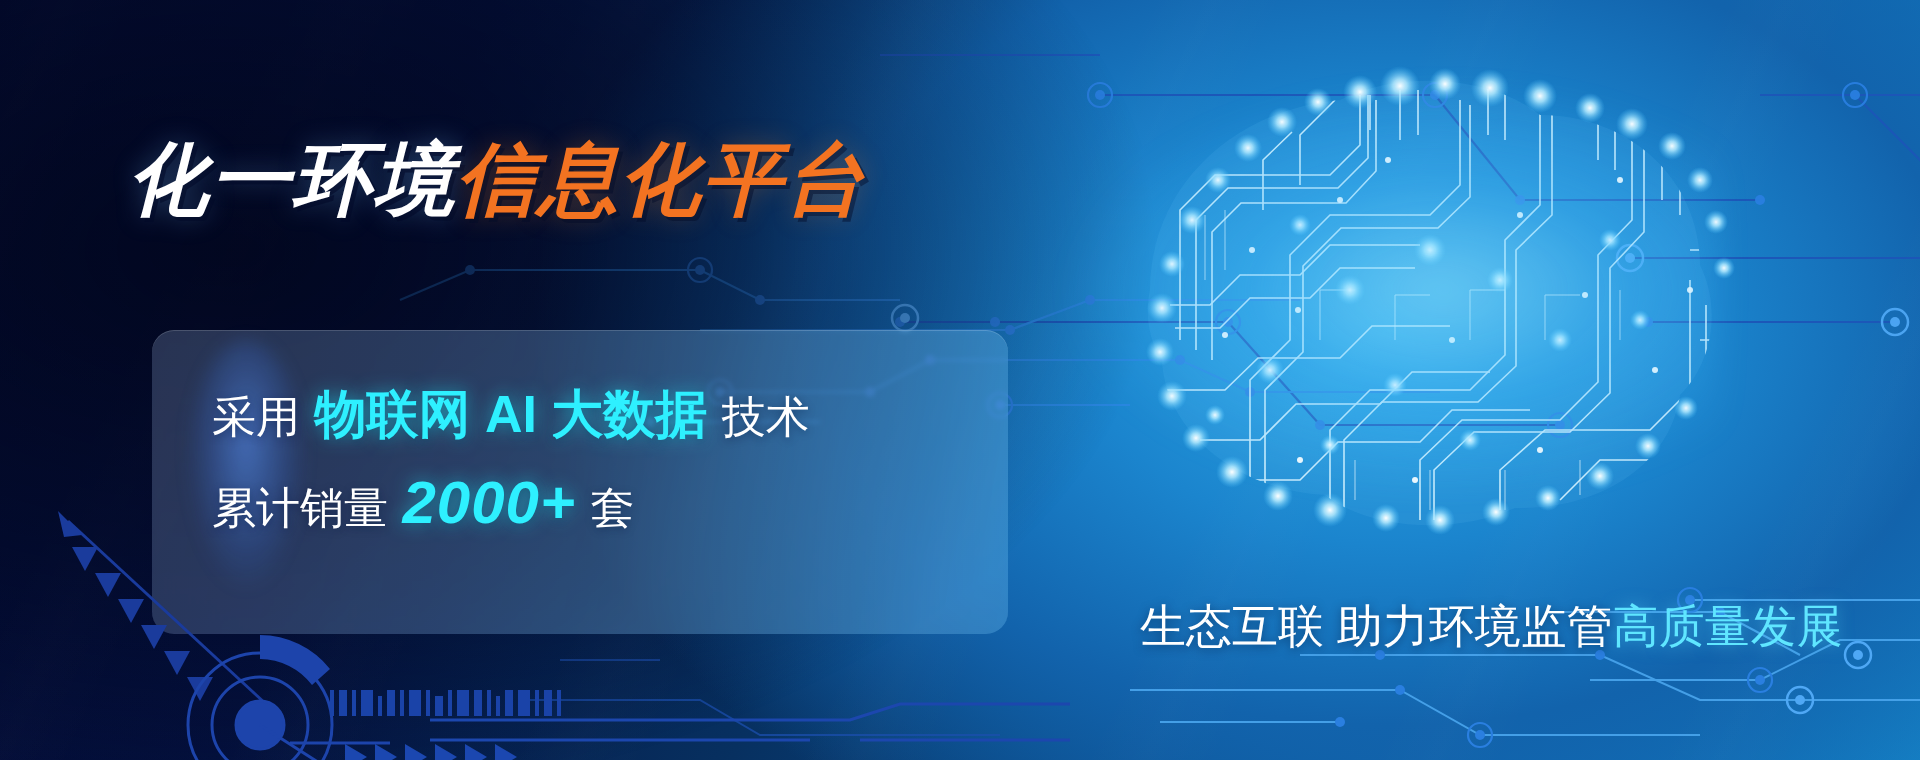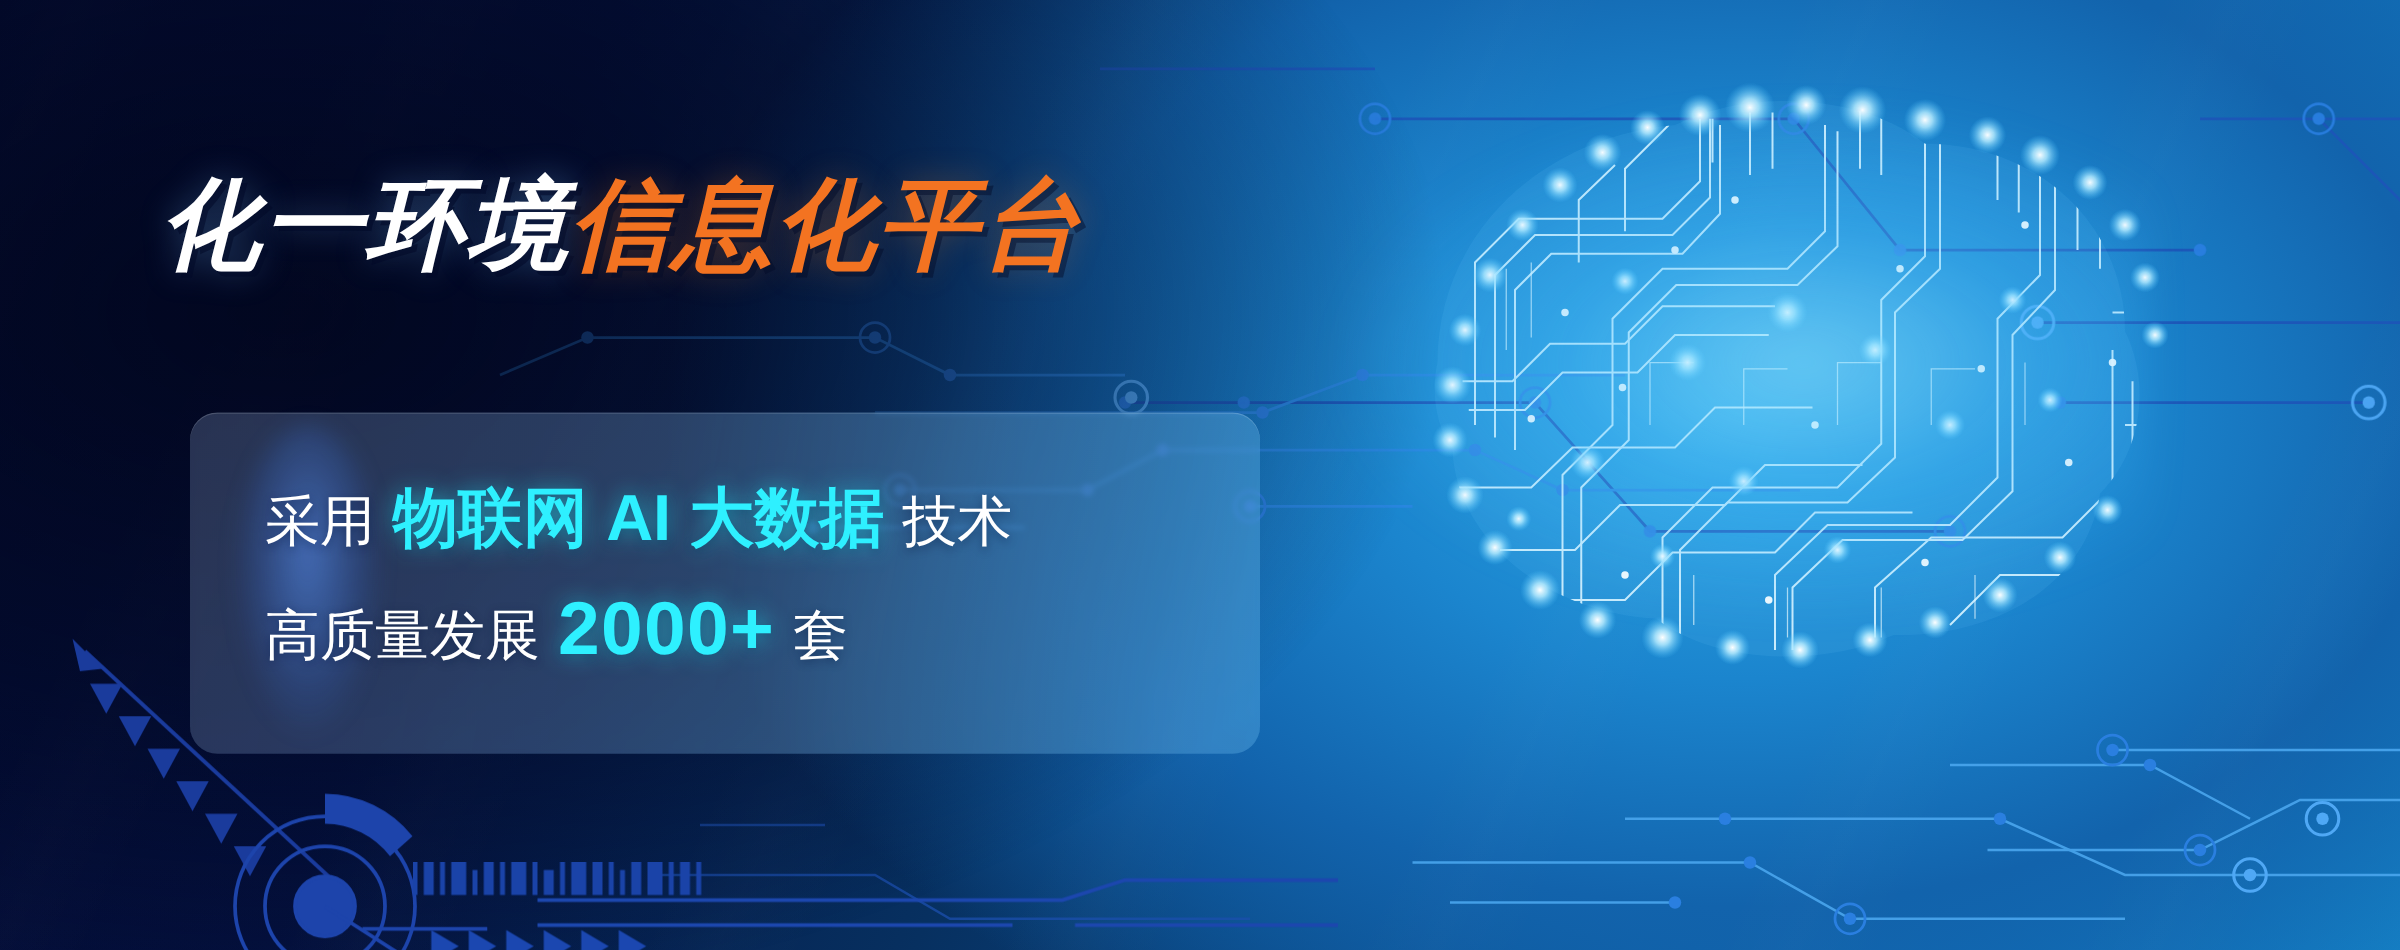--- a/index.html
+++ b/index.html
@@ -69,21 +69,21 @@
   }
   .headline .o {
     color: #f37321;
     text-shadow: 4px 4px 0 rgba(2,10,40,0.45), 0 0 26px rgba(255,140,40,0.30);
   }
 
   
   .card {
     position: absolute;
     left: 152px; top: 330px;
-    width: 856px; height: 273px;
+    width: 856px; height: 304px;
     border-radius: 22px;
     background: linear-gradient(100deg,
         rgba(150,175,215,0.26) 0%,
         rgba(130,175,225,0.30) 35%,
         rgba(120,190,240,0.34) 70%,
         rgba(120,200,248,0.30) 100%);
     box-shadow: inset 0 1px 0 rgba(255,255,255,0.16);
     backdrop-filter: blur(2px);
   }
   .card-glowspot {
@@ -105,20 +105,21 @@
   .card-line.l1 { top: 50px; }
   .card-line.l2 { top: 138px; }
   .card-line .cy {
     color: #2ef0ff;
     text-shadow: 0 0 18px rgba(46,240,255,0.55), 0 2px 8px rgba(0,30,70,0.4);
   }
   .card-line .sm { font-size: 44px; font-weight: normal; }
   .num {
     font-size: 60px;
     letter-spacing: 1px;
+    font-style: italic;
   }
 
   
   .tagline {
     position: absolute;
     left: 1140px; top: 596px;
     font-size: 46px;
     white-space: nowrap;
     color: #ffffff;
     text-shadow: 0 2px 10px rgba(0,30,70,0.55);
@@ -394,26 +395,29 @@
   <div class="card">
     <div class="card-glowspot"></div>
 
     <div class="card-line l1">
       <span class="sm">采用</span>
       <span class="cy">物联网 AI 大数据</span>
       <span class="sm">技术</span>
     </div>
 
     <div class="card-line l2">
-      <span class="sm">高质量发展</span>
+      <span class="sm">累计销量</span>
       <span class="cy num">2000+</span>
       <span class="sm">套</span>
     </div>
   </div>
 
+  <div class="tagline">
+    <span>生态互联 助力环境监管</span><span class="cy">高质量发展</span>
+  </div>
 
   <svg class="deco arrow-strip" width="260" height="230" viewBox="0 0 260 230">
     <line x1="28" y1="16" x2="240" y2="212" stroke="#1a3b9c" stroke-width="3"></line>
     <polygon points="18,6 42,30 24,32" fill="#1a3b9c"></polygon>
     <g fill="#1a3b9c">
       <polygon points="32,42 58,42 45,66"></polygon>
       <polygon points="55,68 81,68 68,92"></polygon>
       <polygon points="78,94 104,94 91,118"></polygon>
       <polygon points="101,120 127,120 114,144"></polygon>
       <polygon points="124,146 150,146 137,170"></polygon>

